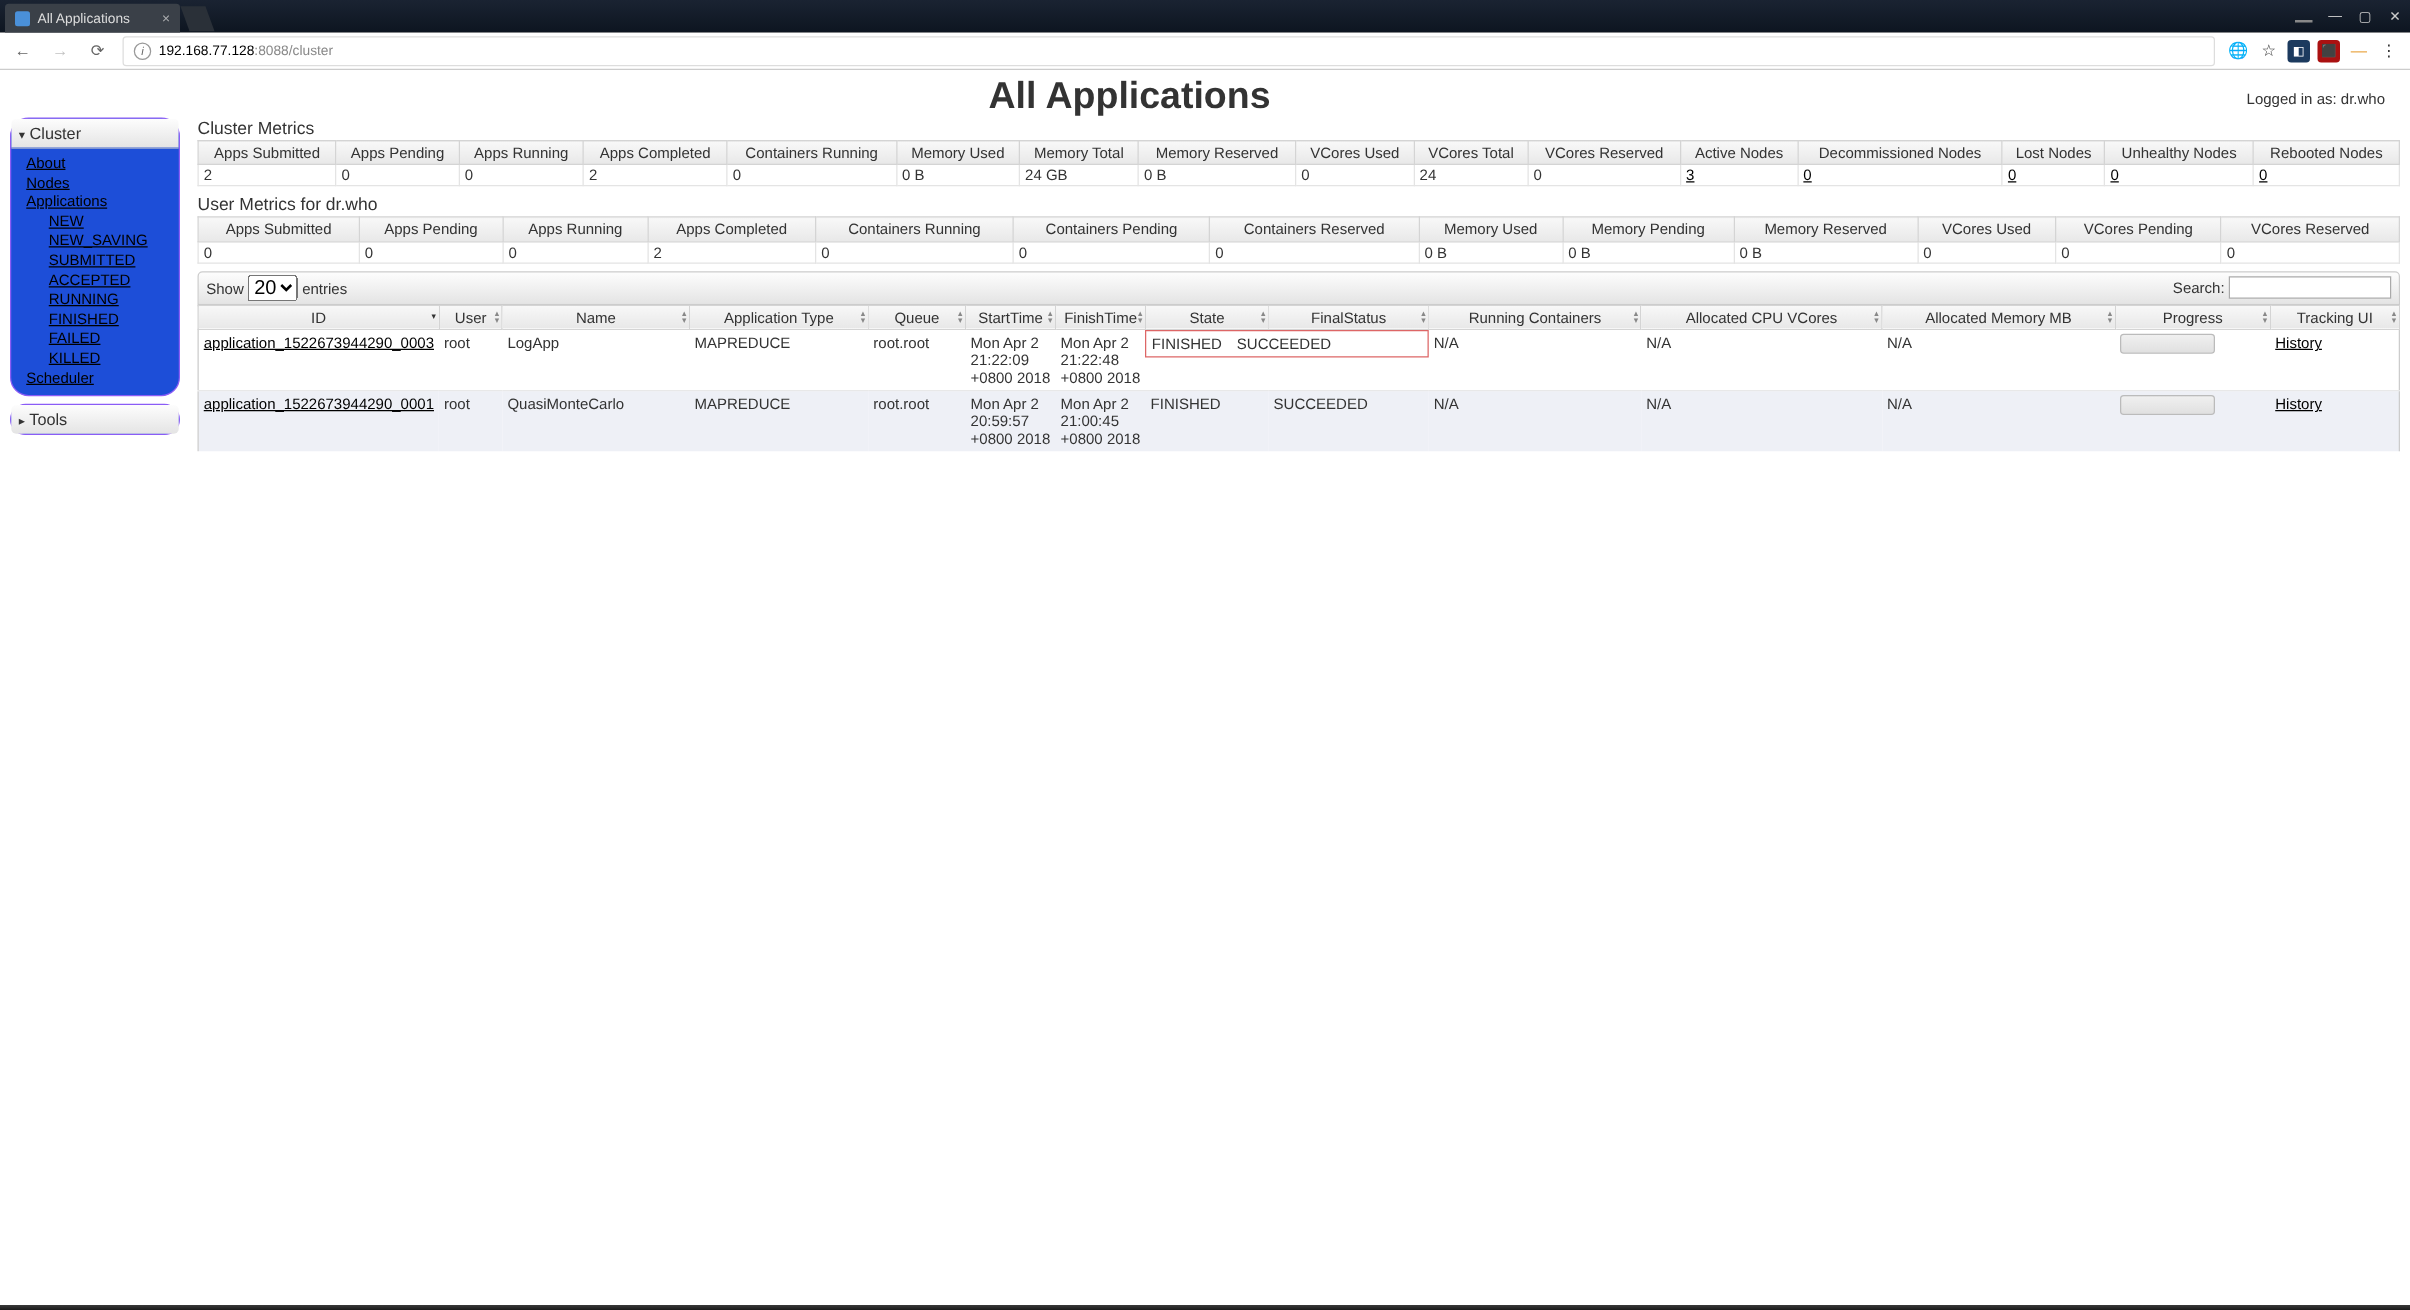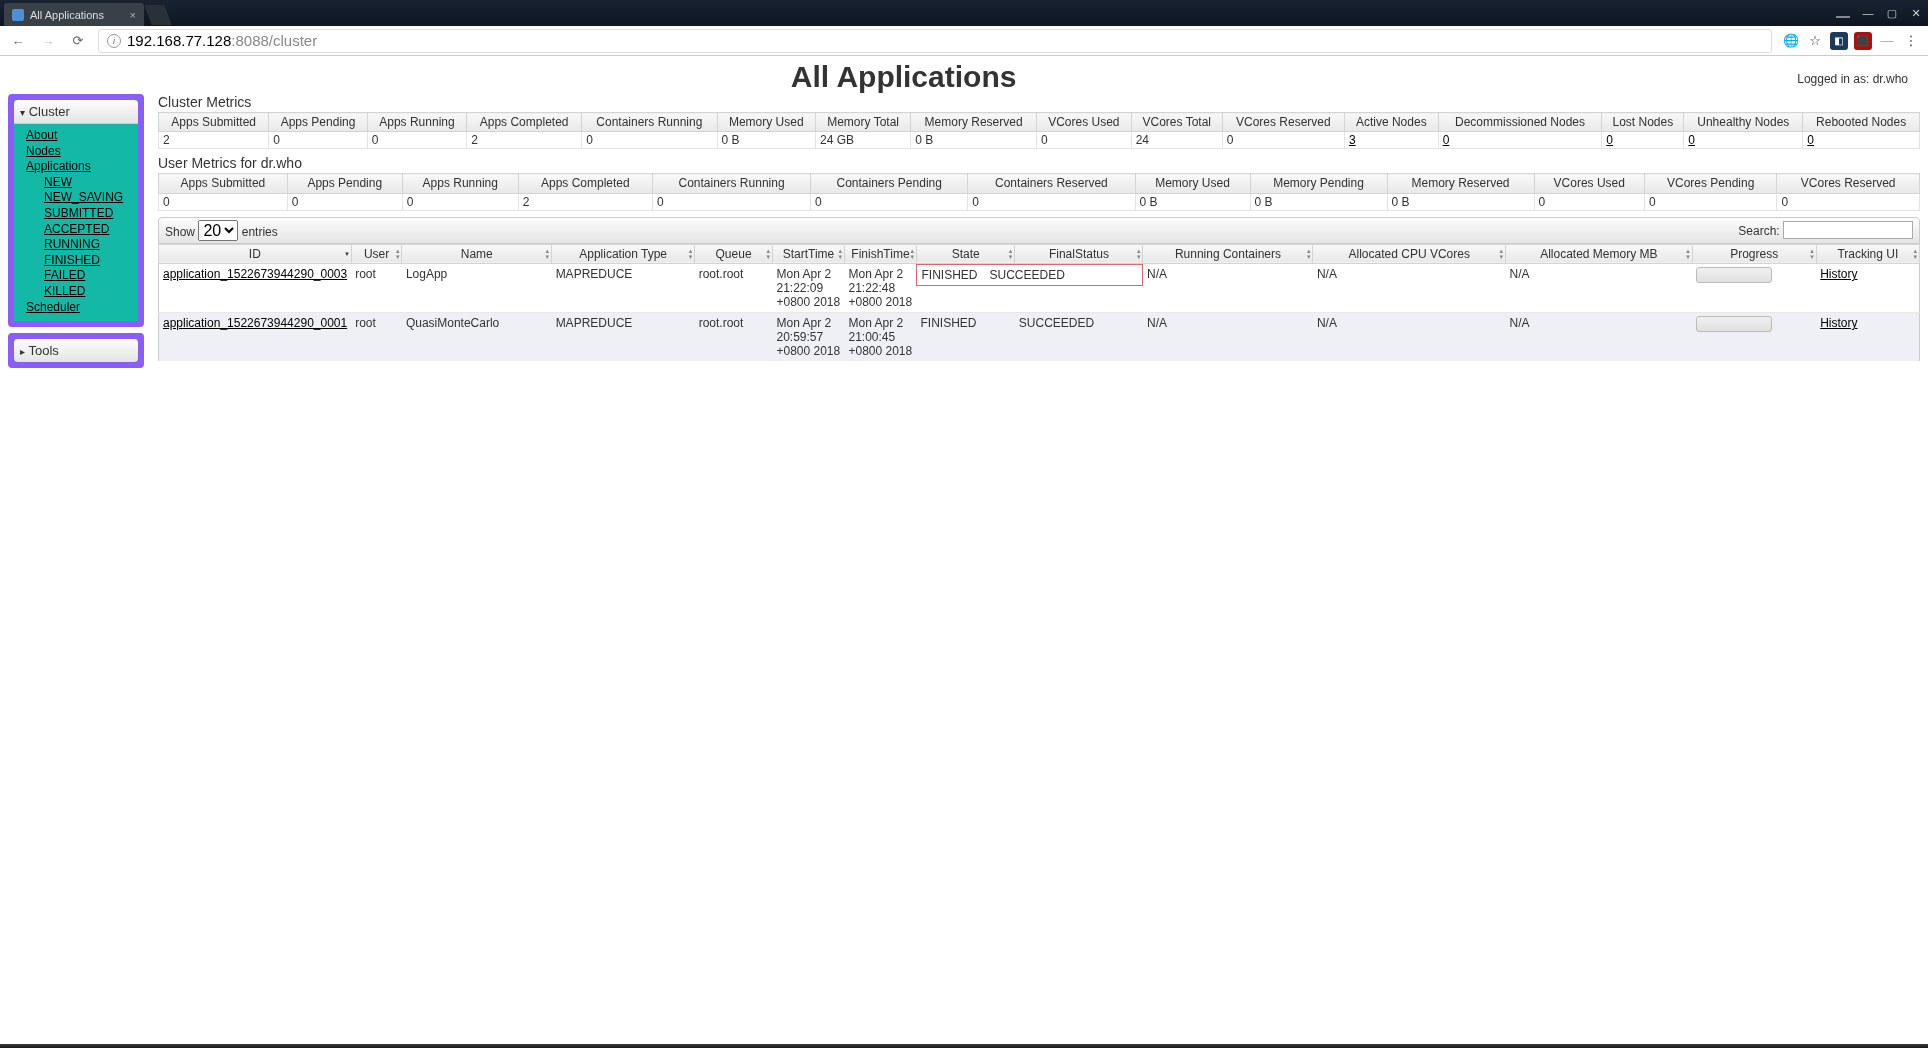--- a/index.html
+++ b/index.html
@@ -13,38 +13,38 @@
 .tab-close { margin-left: auto; cursor: pointer; opacity: 0.7; }
 .tab-new { width: 20px; height: 20px; background: #2a3038; margin: 3px 0 0 4px; transform: skewX(20deg); }
 .win-controls { margin-left: auto; display: flex; }
 .win-btn { width: 24px; height: 18px; display: flex; align-items: center; justify-content: center; color: #ccc; font-size: 11px; }
 
 .url-bar { display: flex; align-items: center; background: #fff; height: 30px; border-bottom: 1px solid #ccc; padding: 0 8px; gap: 10px; }
 .nav-btn { width: 20px; height: 20px; display: flex; align-items: center; justify-content: center; color: #666; cursor: pointer; }
 .nav-btn.disabled { opacity: 0.4; }
 .url-field { flex: 1; display: flex; align-items: center; gap: 6px; border: 1px solid #ddd; border-radius: 3px; height: 24px; padding: 0 8px; }
 .info-icon { width: 14px; height: 14px; border: 1px solid #999; border-radius: 50%; display: flex; align-items: center; justify-content: center; font-size: 9px; color: #666; font-style: italic; }
-.url-text { font-size: 15px; }
+.url-text { font-size: 11px; }
 .url-text .host { color: #000; }
 .url-text .path { color: #888; }
 .url-icons { display: flex; gap: 6px; align-items: center; }
 .url-icon { width: 18px; height: 18px; display: flex; align-items: center; justify-content: center; font-size: 13px; }
 .header-row { display: flex; align-items: center; padding: 4px 10px 0; }
 .logo-cell { width: 244px; }
 .logo { display: flex; align-items: center; gap: 2px; }
 .logo-elephant { width: 54px; height: 54px; }
 .logo-text { font-family: Arial; font-size: 36px; font-weight: bold; font-style: italic; color: #5fa7d6; letter-spacing: -1px; }
 .page-title { font-size: 30px; font-weight: bold; text-align: center; flex: 1; }
 .logged-in { font-size: 12px; white-space: nowrap; padding: 4px 10px 0 0; }
 
 .layout { display: flex; gap: 14px; padding: 0 8px 8px; align-items: flex-start; }
 
 
 .sidebar { width: 136px; flex-shrink: 0; }
-.side-panel { border: 6px solid #8b5cf6; border-radius: 4px; margin-bottom: 6px; background: #14b8a6; }
+.side-panel { border: 1px solid #8b5cf6; border-radius: 15px; margin-bottom: 6px; background: #1d4ed8; }
 .side-head { background: linear-gradient(#fdfdfd, #e4e4e4); padding: 4px 6px; border-bottom: 1px solid #ccc; border-radius: 4px 4px 0 0; cursor: pointer; }
 .side-head-closed { background: linear-gradient(#fdfdfd, #e4e4e4); padding: 4px 6px; border-radius: 4px; cursor: pointer; }
 .side-arrow { font-size: 10px; }
 .side-body { padding: 4px 6px 6px 12px; }
 .side-body a { display: block; color: #000; text-decoration: underline; font-size: 12px; line-height: 1.3; }
 .side-sub { padding-left: 18px; }
 .side-sub a { text-decoration: underline; }
 
 
 .main { flex: 1; min-width: 0; }

